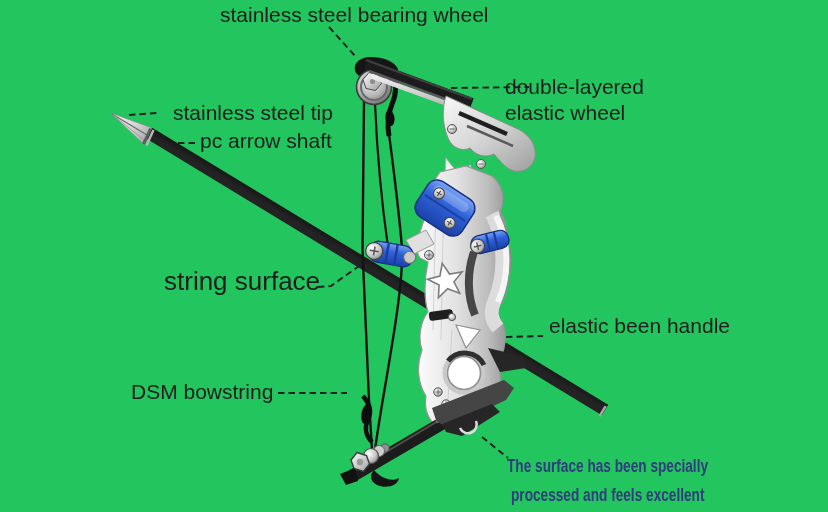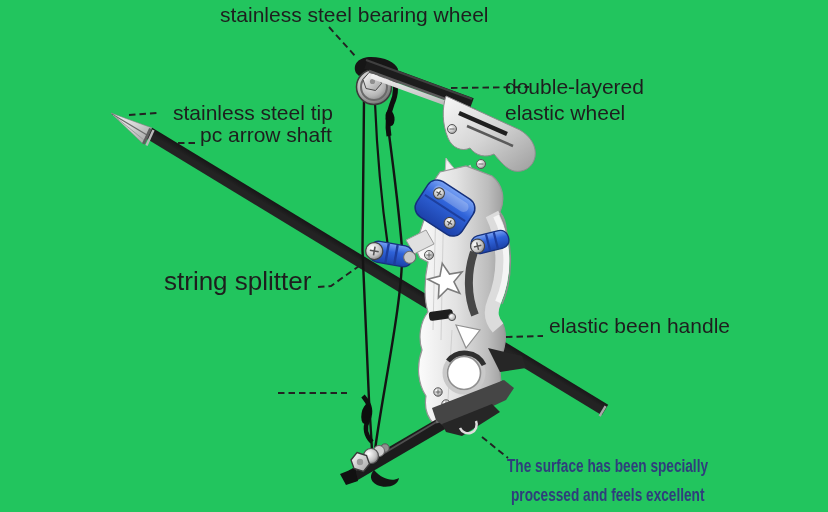--- a/index.html
+++ b/index.html
@@ -257,23 +257,24 @@
     <path d="M 451,88 L 529,87"></path>
     <path d="M 318,287 L 331,286 L 359,266"></path>
     <path d="M 506,337 L 543,336"></path>
     <path d="M 278,393 L 347,393"></path>
     <path d="M 482,437 L 508,458"></path>
   </g>
 </svg>
 
 <div class="lbl" style="left:220px;top:3px;">stainless steel bearing wheel</div>
 <div class="lbl" style="left:158px;top:101px;margin-left:15px;">stainless steel tip</div>
-<div class="lbl" style="left:200px;top:123px;">pc arrow shaft</div>
+<div class="lbl" style="left:200px;top:129px;">pc arrow shaft</div>
 <div class="lbl lbl2" style="left:505px;top:74px;">
   <div>double-layered</div>
   <div>elastic wheel</div>
 </div>
-<div class="lbl big" style="left:164px;top:269px;">string splitter</div>
+<div class="lbl big" style="left:164px;top:269px;">string surface</div>
 <div class="lbl" style="left:549px;top:314px;">elastic been handle</div>
+<div class="lbl" style="left:131px;top:380px;">DSM bowstring</div>
 <div class="note" style="left:507px;top:456px;">The surface has been specially</div>
 <div class="note" style="left:511px;top:485px;">processed and feels excellent</div>
 
 </div>
 
 </body></html>

